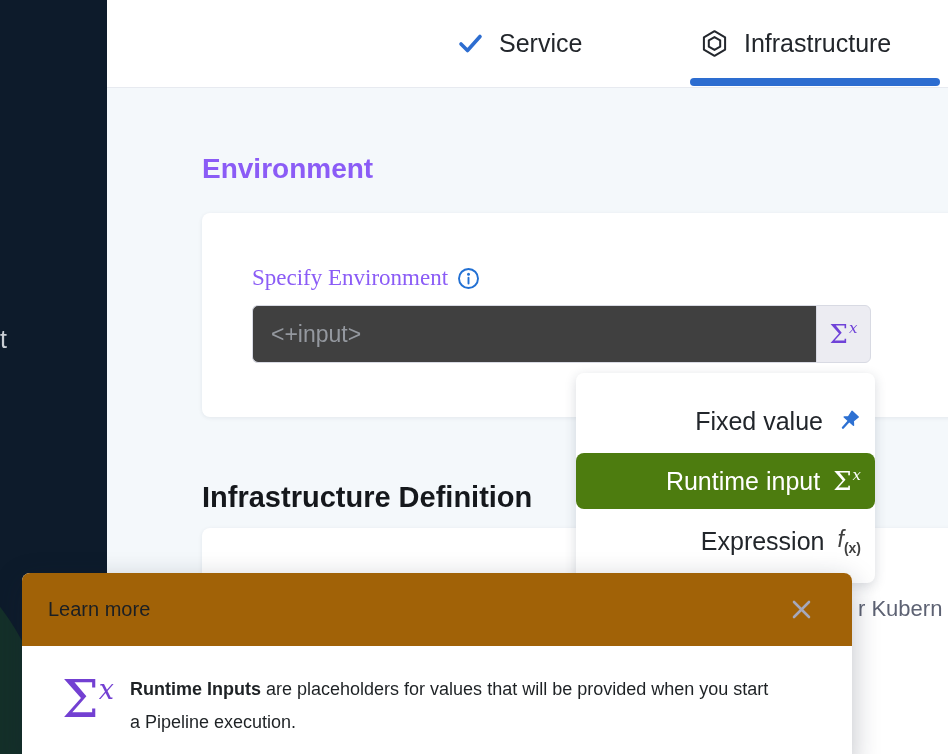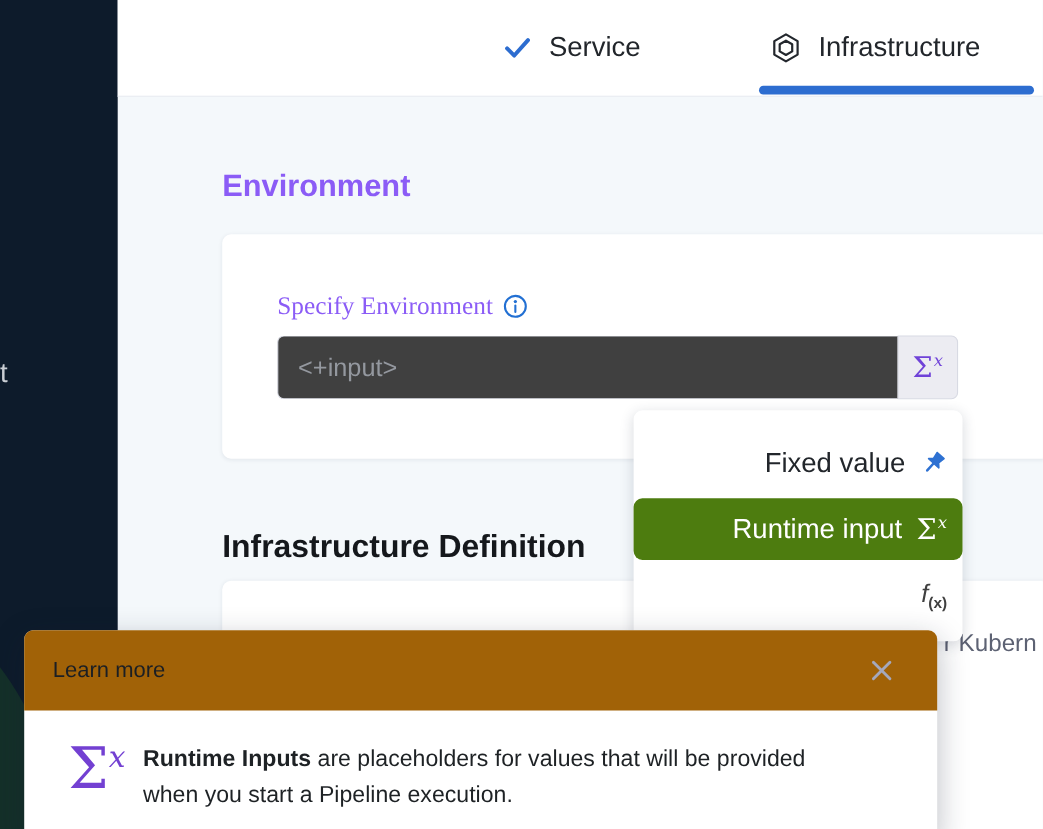--- a/index.html
+++ b/index.html
@@ -32,21 +32,21 @@
     font-family:"Liberation Sans",sans-serif;font-size:23px;color:#94989f;outline:none;
   }
   .multitype-btn{
     width:55px;height:58px;border:1px solid #d8dae3;border-radius:0 6px 6px 0;
     background:#ececf2;display:flex;align-items:center;justify-content:center;cursor:pointer;box-sizing:border-box;
   }
   .sigma{font-family:"DejaVu Serif",serif;color:#6f42d8;font-size:26px;line-height:1;}
   .sigma sup{font-style:italic;font-size:15px;margin-left:1px;}
   .infra-heading{position:absolute;left:202px;top:470px;font-size:29px;font-weight:700;color:#15181c;z-index:2;white-space:nowrap;margin-top:11px;}
   .infra-card{left:202px;top:528px;width:760px;height:226px;}
-  .partial-right{position:absolute;left:656px;top:44px;font-size:22px;color:#5d6273;white-space:nowrap;}
+  .partial-right{position:absolute;left:656px;top:68px;font-size:22px;color:#5d6273;white-space:nowrap;}
   
   .dropdown{
     position:absolute;left:553px;top:373px;width:299px;height:210px;z-index:5;
     background:#ffffff;border-radius:8px;box-shadow:0 3px 12px rgba(40,50,70,.18);
     padding-top:20px;box-sizing:border-box;margin-left:23px;
   }
   .dd-row{
     height:56px;margin-bottom:4px;display:flex;align-items:center;justify-content:flex-end;
     gap:13px;padding-right:14px;font-size:25px;color:#22262b;cursor:pointer;
   }
@@ -60,21 +60,21 @@
     border-radius:8px 8px 0 0;box-shadow:0 8px 28px rgba(20,30,50,.28);z-index:10;
   }
   .pop-header{
     height:73px;background:#a16207;border-radius:8px 8px 0 0;
     display:flex;align-items:center;padding:0 26px;position:relative;
   }
   .pop-title{font-size:20px;color:#1b1f24;}
   .pop-close{position:absolute;right:38px;top:24px;width:25px;height:25px;cursor:pointer;}
   .pop-sigma{position:absolute;left:40px;top:100px;font-family:"DejaVu Serif",serif;font-size:52px;color:#7340d2;line-height:1;}
   .pop-sigma sup{font-style:italic;font-size:27px;}
-  .pop-text{position:absolute;left:108px;top:100px;width:650px;font-size:21px;line-height:33px;color:#1e2225;}
+  .pop-text{position:absolute;left:108px;top:100px;width:650px;font-size:18px;line-height:33px;color:#1e2225;}
   .pop-text b{font-weight:700;}
   svg{display:block;}
 </style>
 </head>
 <body>
 
 <div class="sidebar">
   <span class="sidebar-cut">t</span>
   <div class="sidebar-circle"></div>
 </div>
@@ -137,20 +137,21 @@
           <line x1="12" y1="11.5" x2="12" y2="20" stroke-width="2.2"></line>
         </g>
       </svg>
     </span>
   </div>
   <div class="dd-row selected">
     <span>Runtime input</span>
     <span class="sigma"><span>Σ</span><sup>x</sup></span>
   </div>
   <div class="dd-row">
+    <span>Expression</span>
     <span class="fx"><span>f</span><sub>(x)</sub></span>
   </div>
 </div>
 
 <div class="popover">
   <div class="pop-header">
     <span class="pop-title">Learn more</span>
     <span class="pop-close">
       <svg width="25" height="25" viewBox="0 0 25 25">
         <line x1="5" y1="5" x2="20" y2="20" stroke="#a5a8bc" stroke-width="2.6" stroke-linecap="round"></line>

